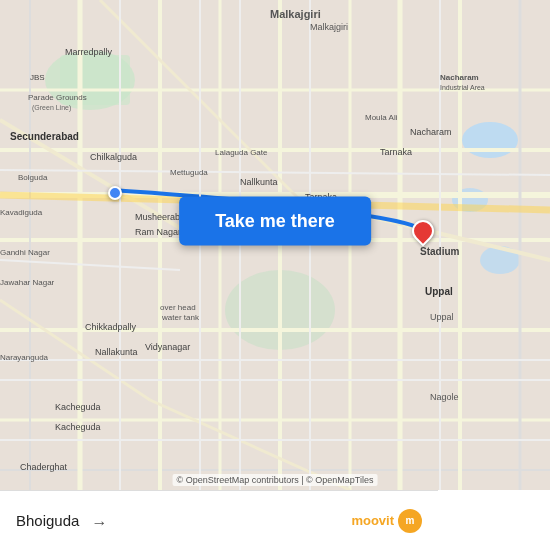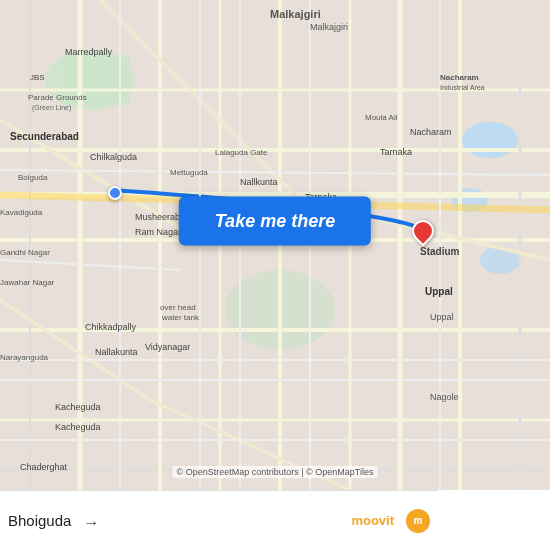--- a/index.html
+++ b/index.html
@@ -21,21 +21,21 @@
       top: 0; left: 0;
     }
 
     
     #bottom-bar {
       width: 438px;
       height: 60px;
       background: white;
       display: flex;
       align-items: center;
-      padding: 0 8px;
+      padding: 0 16px;
       gap: 12px;
       border-top: 1px solid #ddd;
     }
 
     .location-label {
       font-size: 15px;
       font-weight: 500;
       color: #222;
     }
 
@@ -54,21 +54,20 @@
       color: white;
       border: none;
       border-radius: 6px;
       padding: 14px 36px;
       font-size: 18px;
       font-weight: 600;
       cursor: pointer;
       white-space: nowrap;
       box-shadow: 0 2px 8px rgba(0,0,0,0.3);
       z-index: 10;
-      font-style: italic;
     }
 
     
     .origin-dot {
       position: absolute;
       width: 14px;
       height: 14px;
       background: #4285f4;
       border: 2px solid white;
       border-radius: 50%;
@@ -87,37 +86,37 @@
       background: #e53935;
       border-radius: 50% 50% 50% 0;
       transform: rotate(-45deg);
       border: 2px solid white;
       box-shadow: 0 1px 4px rgba(0,0,0,0.4);
     }
 
     
     .map-attribution {
       position: absolute;
-      bottom: 12px;
+      bottom: 4px;
       left: 50%;
       transform: translateX(-50%);
       font-size: 9px;
       color: #555;
       background: rgba(255,255,255,0.7);
       padding: 1px 4px;
       border-radius: 2px;
       white-space: nowrap;
     }
 
     
     .moovit-logo {
       margin-left: auto;
       display: flex;
       align-items: center;
-      gap: 12px;
+      gap: 4px;
     }
     .moovit-logo-text {
       font-size: 13px;
       font-weight: bold;
       color: #f5a623;
     }
     .moovit-icon {
       width: 24px;
       height: 24px;
       background: #f5a623;

